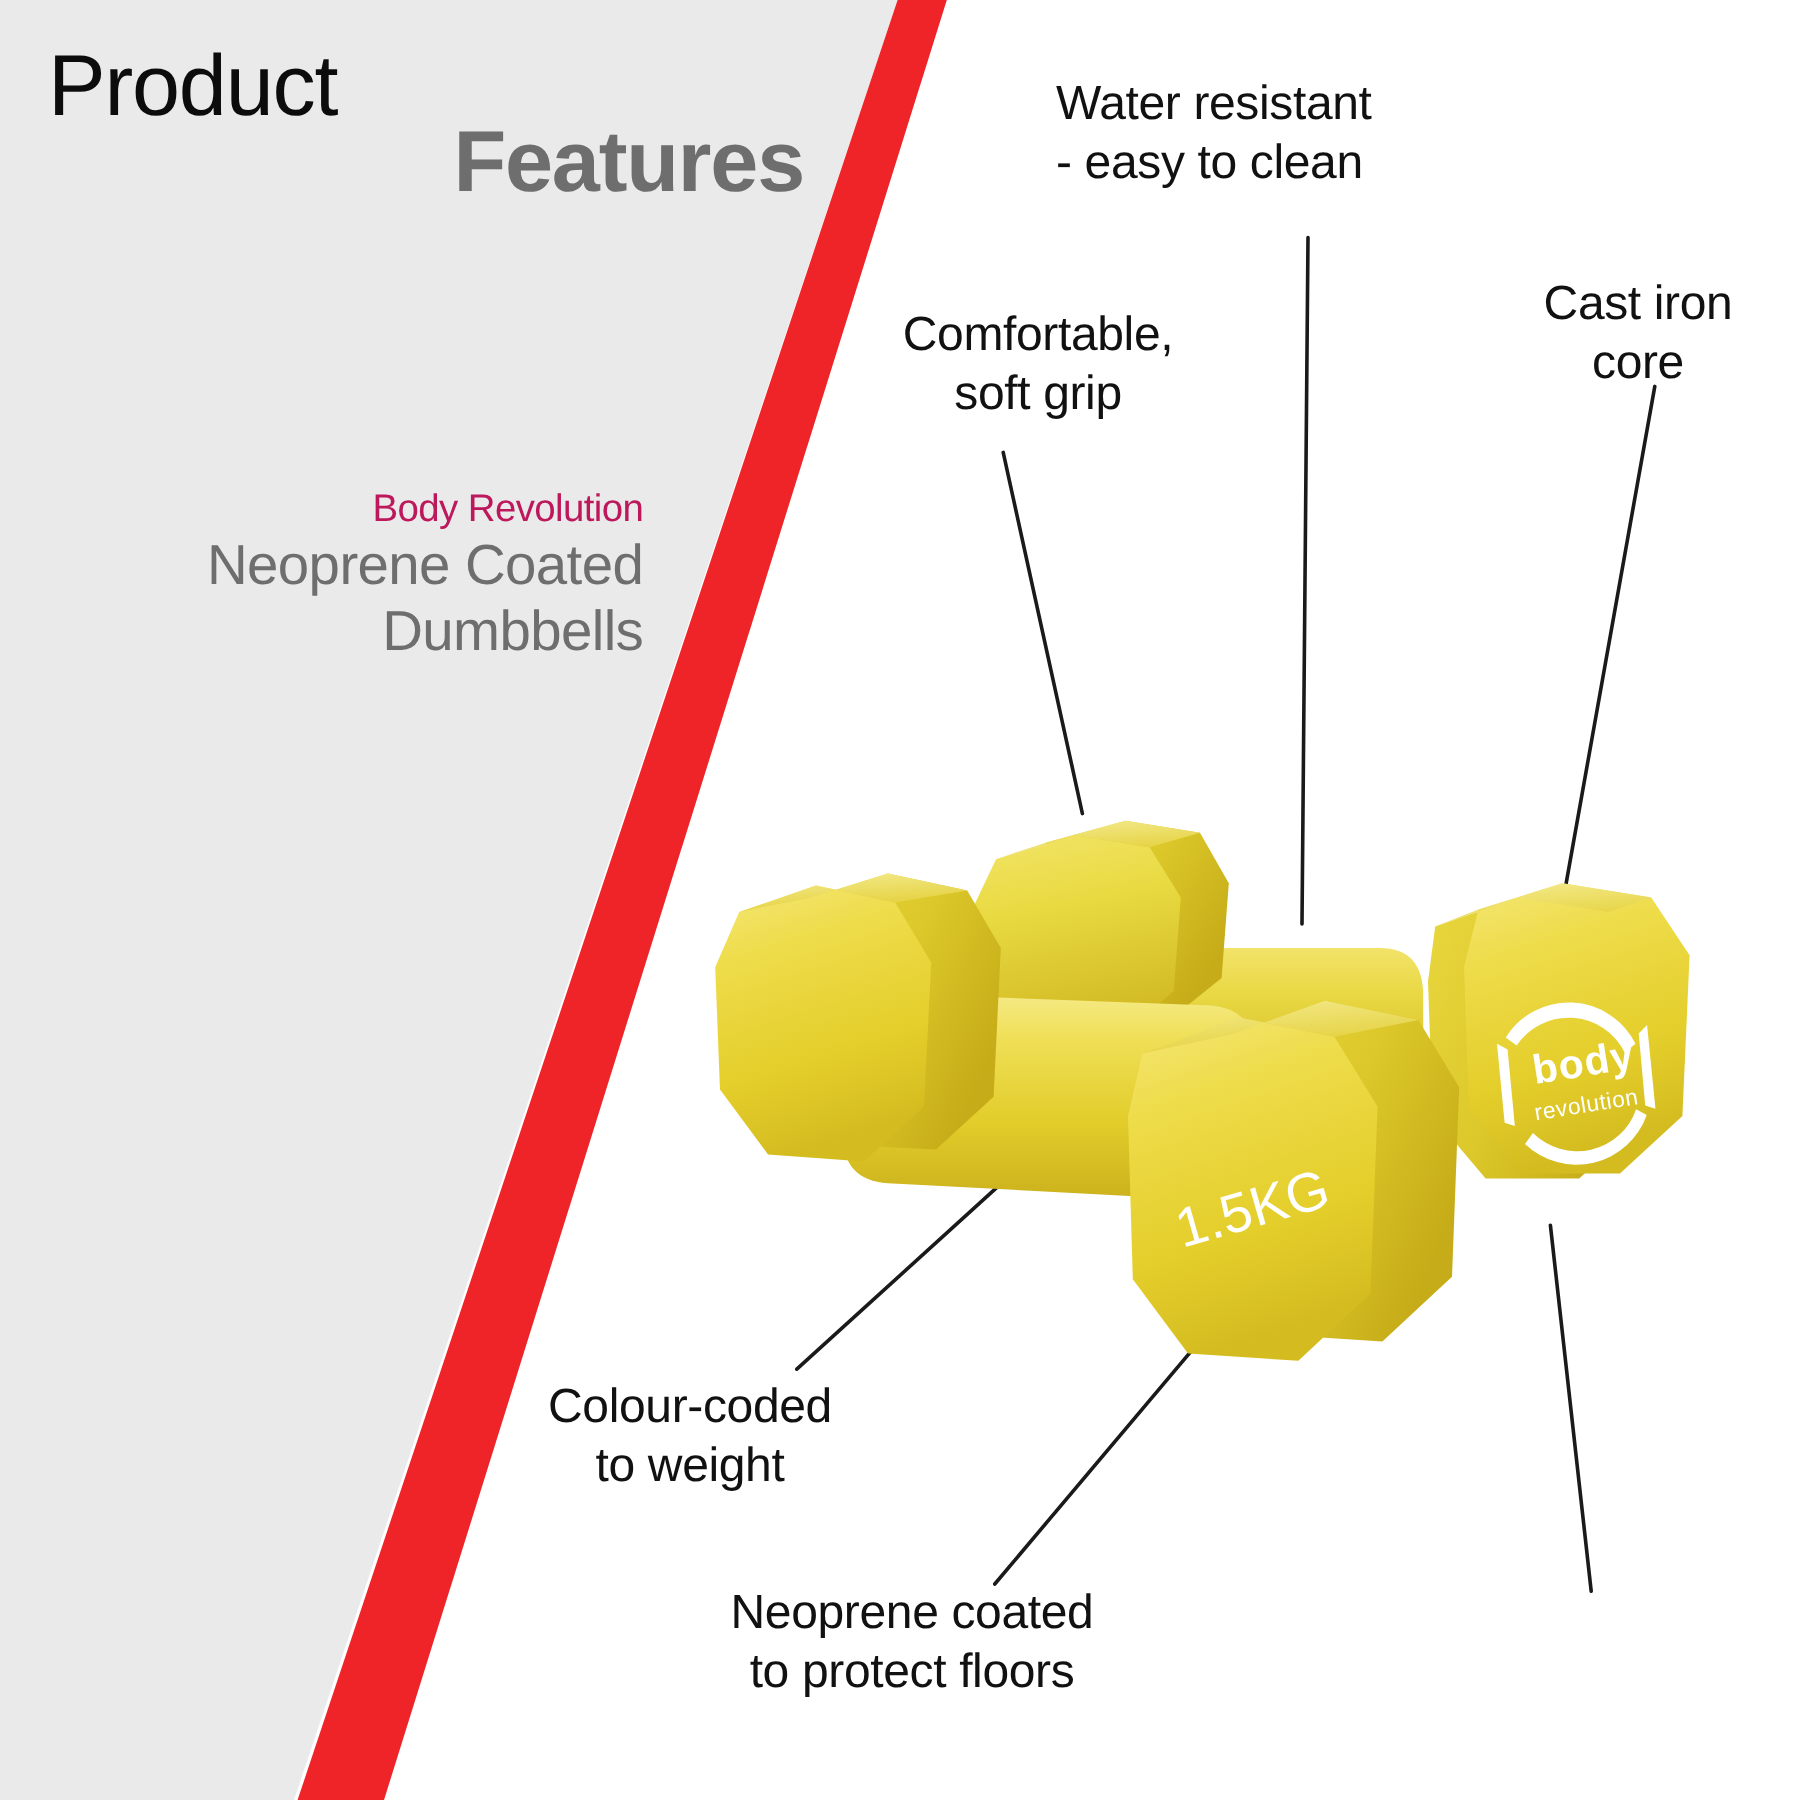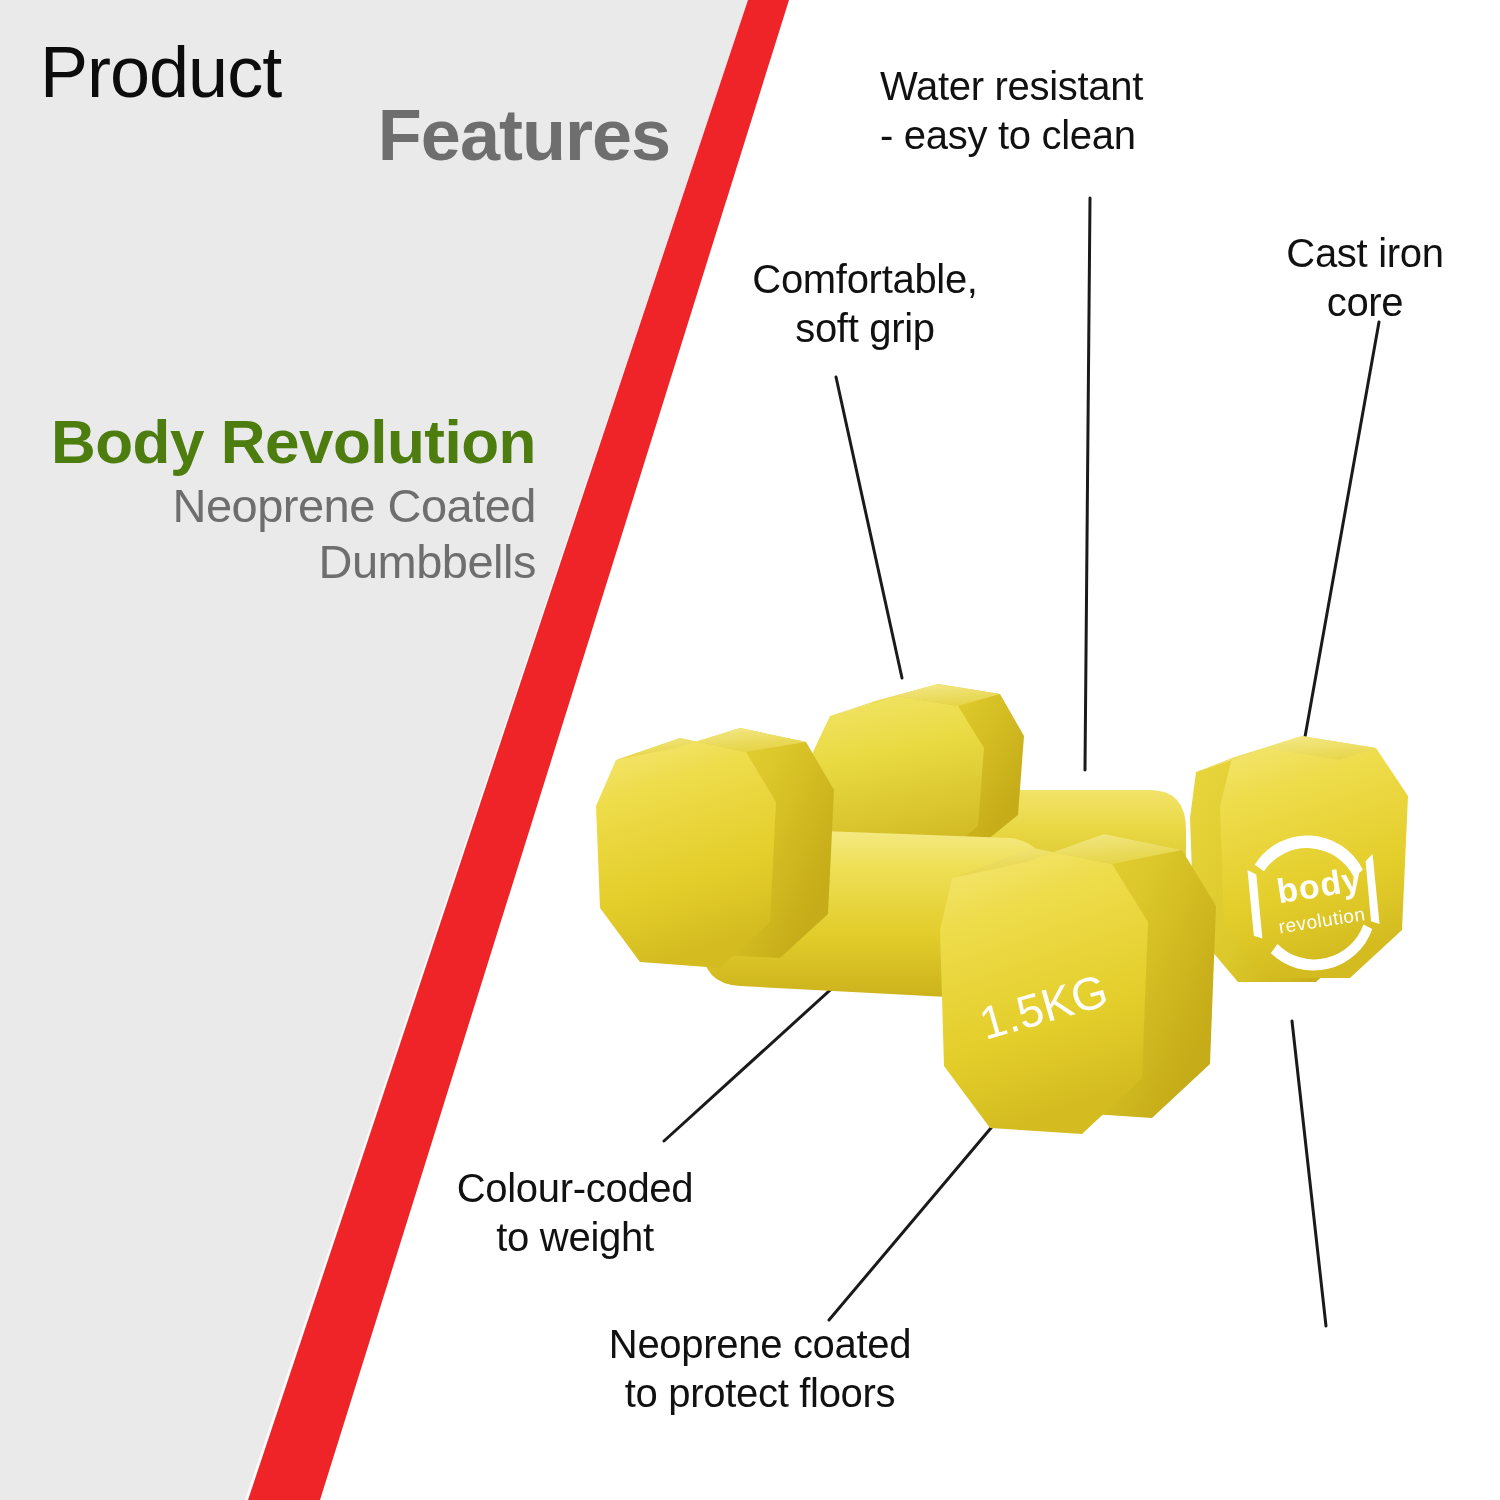--- a/index.html
+++ b/index.html
@@ -60,23 +60,23 @@
   .product-name {
     position: absolute;
     left: 40px;
     top: 405px;
     width: 496px;
     text-align: right;
     line-height: 1.18;
   }
   .product-name .brand {
     display: block;
-    font-size: 62px;
-    font-weight: 700;
-    color: #4d7c0f;
+    font-size: 32px;
+    font-weight: 400;
+    color: #be185d;
     letter-spacing: -0.5px;
   }
   .product-name .desc1,
   .product-name .desc2 {
     display: block;
     font-size: 47px;
     font-weight: 400;
     color: #6e6e6e;
     letter-spacing: -0.5px;
   }
@@ -87,21 +87,21 @@
     color: #111111;
     font-size: 40px;
     font-weight: 400;
     line-height: 1.22;
     letter-spacing: -0.3px;
     white-space: pre-line;
   }
   .callout.c-water      { left: 880px;  top: 62px;   width: 440px; text-align: left; }
   .callout.c-cast       { left: 1230px; top: 205px;  width: 270px; text-align: center; margin-top: 24px; }
   .callout.c-grip       { left: 700px;  top: 255px;  width: 330px; text-align: center; }
-  .callout.c-colour     { left: 410px;  top: 1148px; width: 330px; text-align: center; margin-top: 16px; }
+  .callout.c-colour     { left: 410px;  top: 1148px; width: 330px; text-align: center; }
   .callout.c-neoprene   { left: 540px;  top: 1320px; width: 440px; text-align: center; }
   .callout.c-hexagonal  { left: 1030px; top: 1320px; width: 440px; text-align: center; }
 
   
   .leaders {
     position: absolute;
     left: 0; top: 0;
     width: 1500px;
     height: 1500px;
     pointer-events: none;

